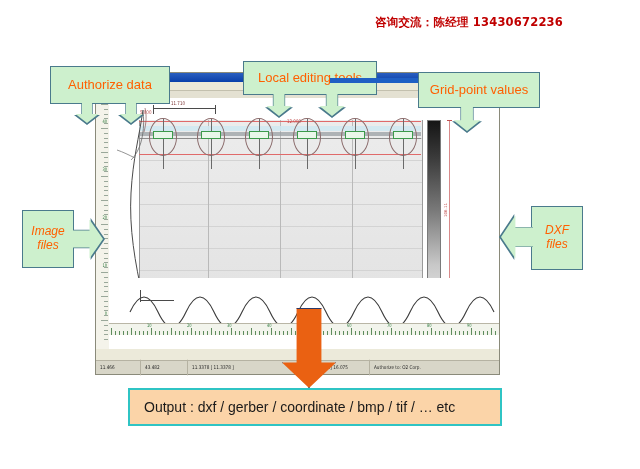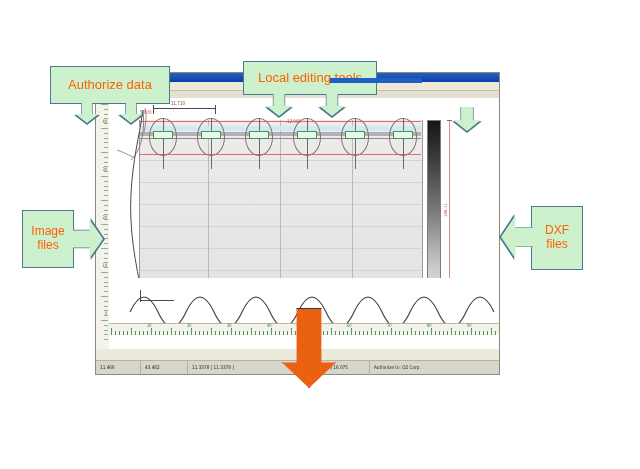--- a/index.html
+++ b/index.html
@@ -145,21 +145,21 @@
   }
   .status-cell.wide{flex:1;border-right:none;}
 
   
   .callout{
     position:absolute;background:#cdf0cd;border:1.5px solid #4a7a8c;
     display:flex;align-items:center;justify-content:center;
     color:#ff6000;font-size:13px;text-align:center;line-height:1.15;
     box-sizing:border-box;
   }
-  .callout.small{font-size:12px;}
+  .callout.small{font-size:12px;font-style:italic;}
   
   .arrow-down{
     position:absolute;background:#cdf0cd;
     clip-path:polygon(28% 0%,72% 0%,72% 55%,100% 55%,50% 100%,0% 55%,28% 55%);
   }
   .arrow-down-o{
     position:absolute;background:#4a7a8c;
     clip-path:polygon(28% 0%,72% 0%,72% 55%,100% 55%,50% 100%,0% 55%,28% 55%);
   }
   .arrow-right-o{
@@ -194,20 +194,21 @@
     color:#1a1a1a;font-size:14px;
   }
 </style>
 </head>
 <body>
 
 <div class="root">
 
 
   <div class="company-block">
+    <div class="company-contact">咨询交流：陈经理  13430672236</div>
   </div>
 
   <div class="app-window">
 
     <div class="app-titlebar">
       <span class="app-titlebar-text">CNCtools_LGP設計案例-2010-</span>
     </div>
 
     <div class="app-menubar">
       <span class="app-menu-item">檔案(F)</span>
@@ -490,33 +491,39 @@
   <div class="callout" style="left:243px;top:61px;width:134px;height:34px;">
     <span>Local editing tools</span>
   </div>
   <div class="arrow-down-o" style="left:265px;top:94px;width:28px;height:24px;"></div>
   <div class="arrow-down" style="left:266.5px;top:94px;width:25px;height:22px;"></div>
   <div class="arrow-down-o" style="left:318px;top:94px;width:28px;height:24px;"></div>
   <div class="arrow-down" style="left:319.5px;top:94px;width:25px;height:22px;"></div>
 
   <div class="connector-blue" style="left:330px;top:78px;width:92px;height:5px;"></div>
 
+  <div class="callout" style="left:418px;top:72px;width:122px;height:36px;">
+    <span>Grid-point values</span>
+  </div>
   <div class="arrow-down-o" style="left:452px;top:107px;width:30px;height:26px;"></div>
   <div class="arrow-down" style="left:453.5px;top:107px;width:27px;height:24px;"></div>
 
   <div class="callout small" style="left:22px;top:210px;width:52px;height:58px;flex-direction:column;">
     <span>Image</span>
     <span>files</span>
   </div>
   <div class="arrow-right-o" style="left:73px;top:218px;width:32px;height:42px;"></div>
   <div class="arrow-right" style="left:73px;top:219.5px;width:30px;height:39px;"></div>
 
   <div class="callout small" style="left:531px;top:206px;width:52px;height:64px;flex-direction:column;">
     <span>DXF</span>
     <span>files</span>
   </div>
   <div class="arrow-left-o" style="left:499px;top:214px;width:34px;height:46px;"></div>
   <div class="arrow-left" style="left:501px;top:215.5px;width:32px;height:43px;"></div>
 
   <div class="big-orange-arrow"></div>
 
+  <div class="output-box">
+    <span>Output : dxf / gerber / coordinate / bmp / tif / … etc</span>
+  </div>
 
 </div>
 
 </body></html>

